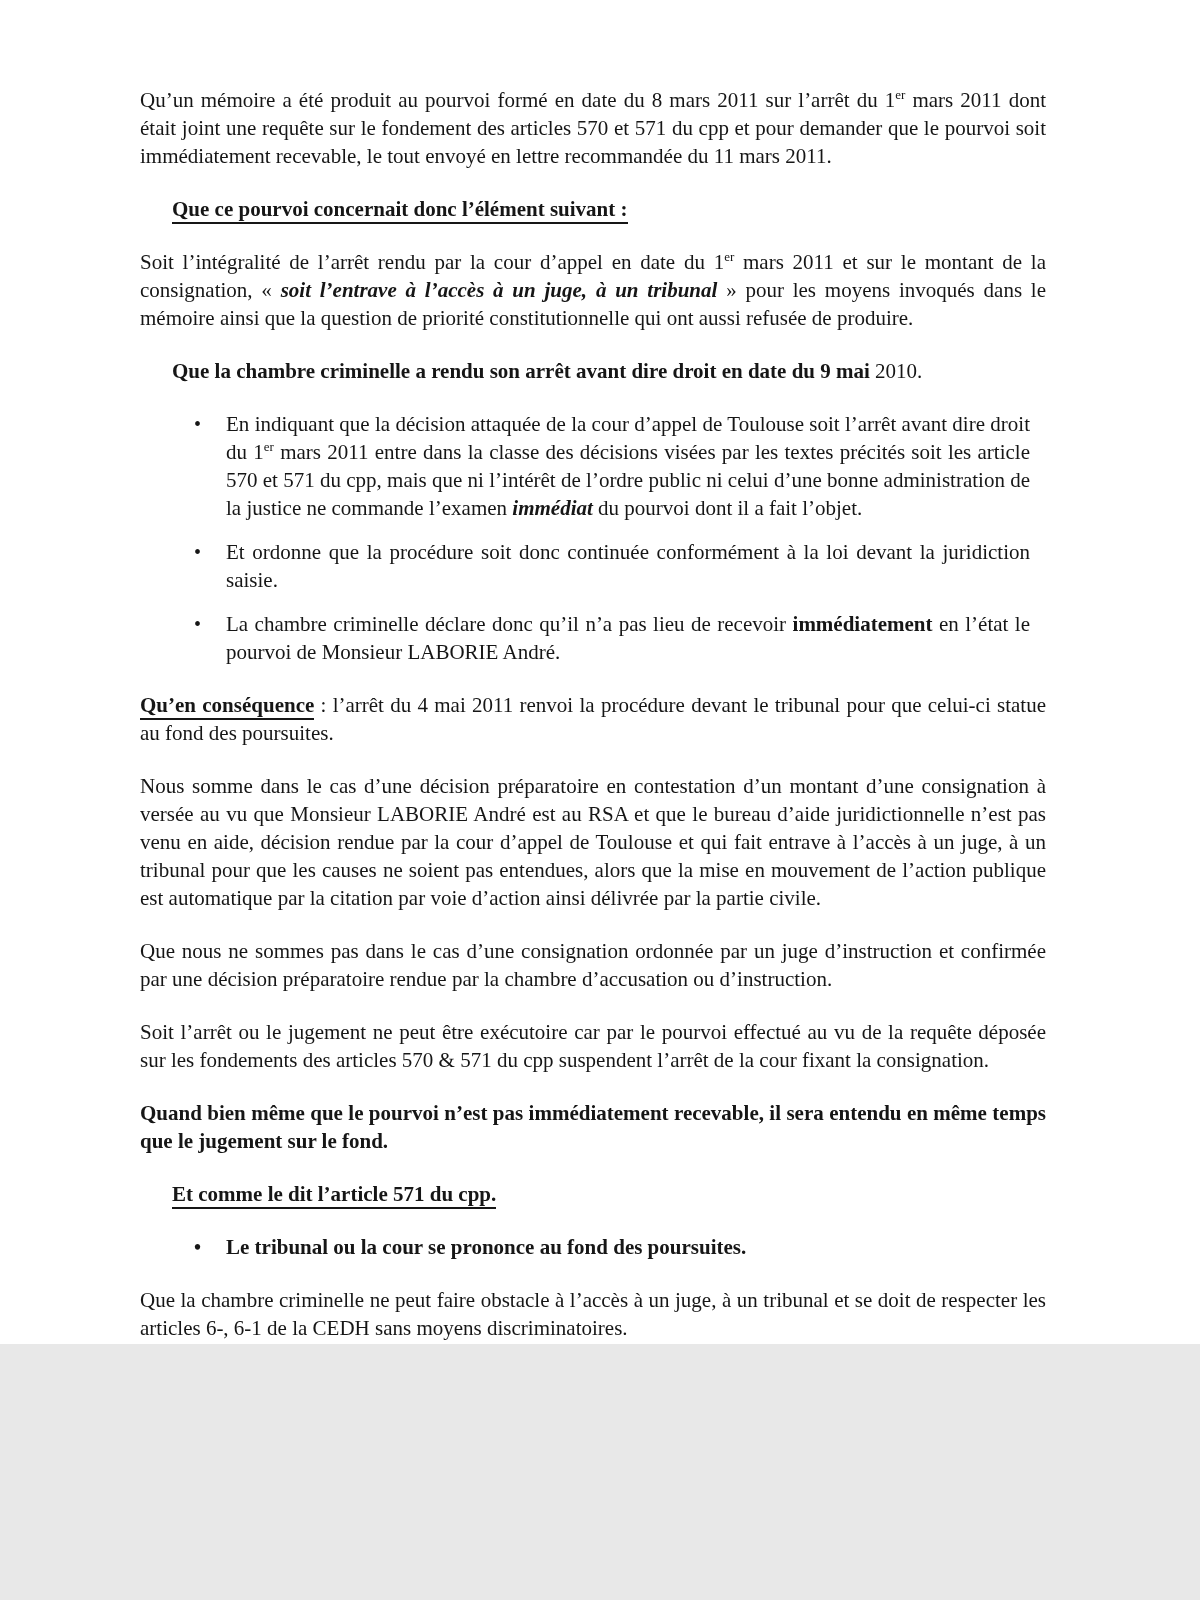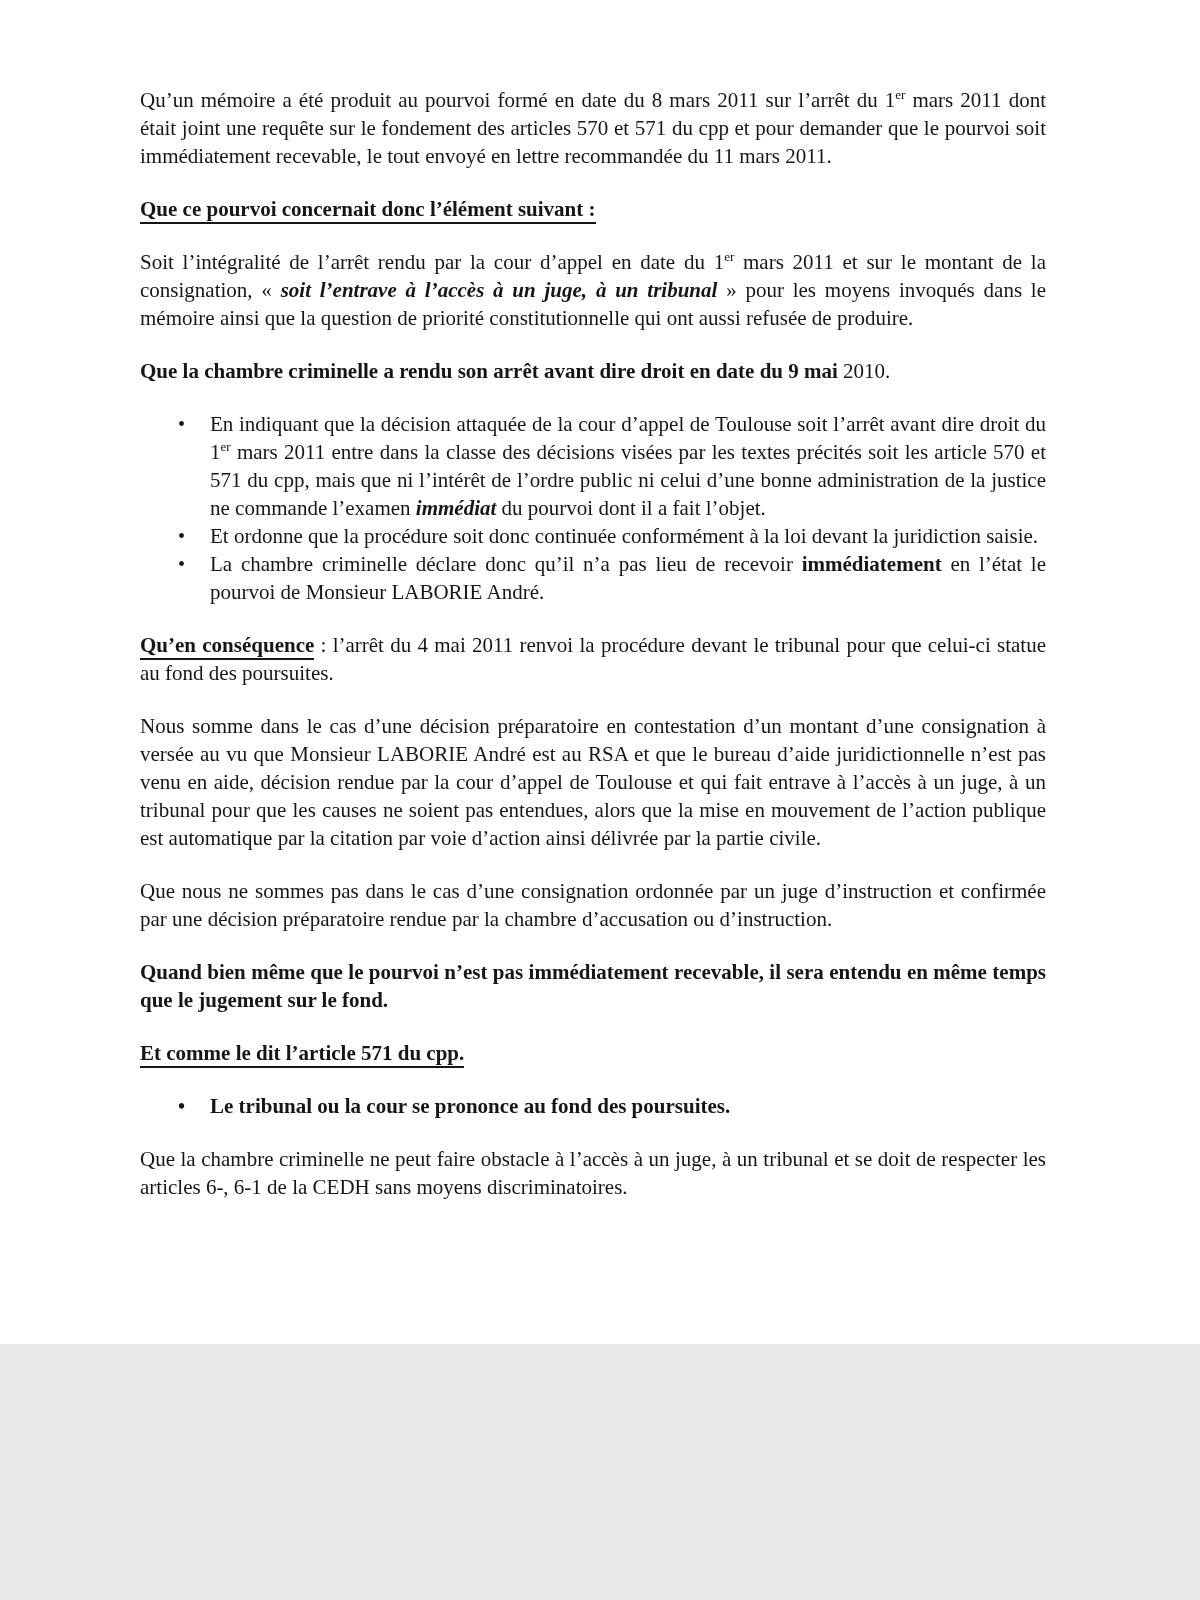--- a/index.html
+++ b/index.html
@@ -21,37 +21,38 @@
   }
   .para, .heading, .bullet-list {
     font-size: 21px;
     line-height: 28px;
     text-align: justify;
     margin: 0 0 25px 0;
   }
   .heading {
     font-weight: bold;
     text-align: left;
+    margin-left: 32px;
   }
   .b  { font-weight: bold; }
   .bi { font-weight: bold; font-style: italic; }
   .u  { border-bottom: 2px solid #161616; padding-bottom: 1px; }
   .sup {
     font-size: 13px;
     vertical-align: super;
     line-height: 0;
   }
   ul.bullet-list {
     list-style: none;
     padding: 0;
   }
   ul.bullet-list li {
     position: relative;
     padding-left: 70px;
-    margin: 0;
+    margin: 16px;
   }
   ul.bullet-list li::before {
     content: "\2022";
     position: absolute;
     left: 38px;
     top: 0;
     font-size: 20px;
   }
   .page-number {
     position: absolute;
@@ -91,20 +92,21 @@
       <li><span>Et ordonne que la procédure soit donc continuée conformément à la loi devant la juridiction saisie.</span></li>
       <li><span>La chambre criminelle déclare donc qu’il n’a pas lieu de recevoir </span><span class="b">immédiatement</span><span> en l’état le pourvoi de Monsieur LABORIE André.</span></li>
     </ul>
 
     <p class="para"><span class="b u">Qu’en conséquence</span><span> : l’arrêt du 4 mai 2011 renvoi la procédure devant le tribunal pour que celui-ci statue au fond des poursuites.</span></p>
 
     <p class="para"><span>Nous somme dans le cas d’une décision préparatoire en contestation d’un montant d’une consignation à versée au vu que Monsieur LABORIE André est au RSA et que le bureau d’aide juridictionnelle n’est pas venu en aide, décision rendue par la cour d’appel de Toulouse et qui fait entrave à l’accès à un juge, à un tribunal pour que les causes ne soient pas entendues, alors que la mise en mouvement de l’action publique est automatique par la citation par voie d’action ainsi délivrée par la partie civile.</span></p>
 
     <p class="para"><span>Que nous ne sommes pas dans le cas d’une consignation ordonnée par un juge d’instruction et confirmée par une décision préparatoire rendue par la chambre d’accusation ou d’instruction.</span></p>
 
+    <p class="para"><span>Soit l’arrêt ou le jugement ne peut être exécutoire car par le pourvoi effectué au vu de la requête déposée sur les fondements des articles 570 &amp; 571 du cpp suspendent l’arrêt de la cour fixant la consignation.</span></p>
 
     <p class="para b"><span>Quand bien même que le pourvoi n’est pas immédiatement recevable, il sera entendu en même temps que le jugement sur le fond.</span></p>
 
     <h2 class="heading"><span class="u">Et comme le dit l’article 571 du cpp.</span></h2>
 
     <ul class="bullet-list">
       <li class="b"><span>Le tribunal ou la cour se prononce au fond des poursuites.</span></li>
     </ul>
 
     <p class="para"><span>Que la chambre criminelle ne peut faire obstacle à l’accès à un juge, à un tribunal et se doit de respecter les articles 6-, 6-1 de la CEDH sans moyens discriminatoires.</span></p>

